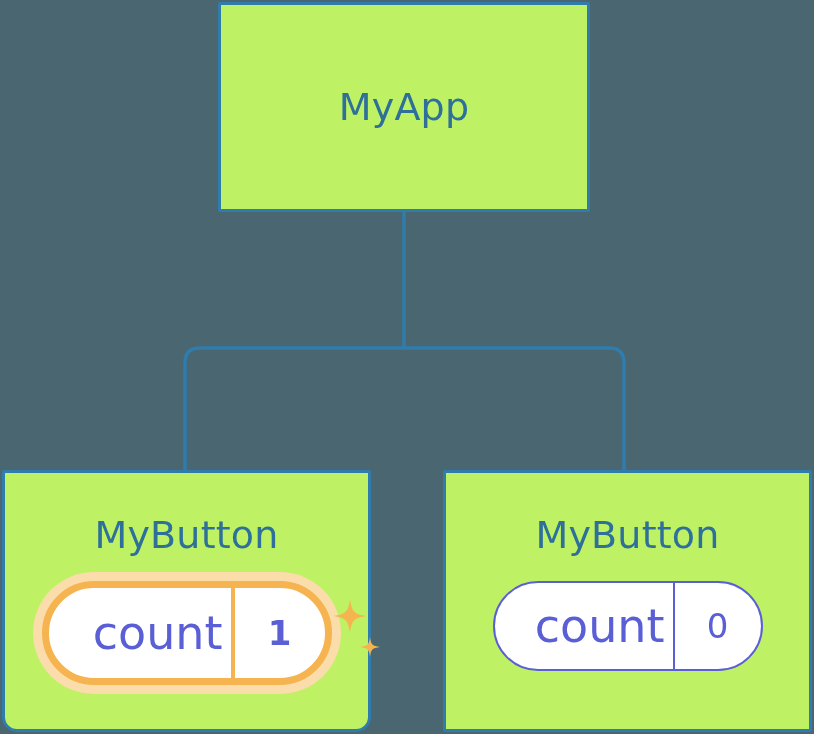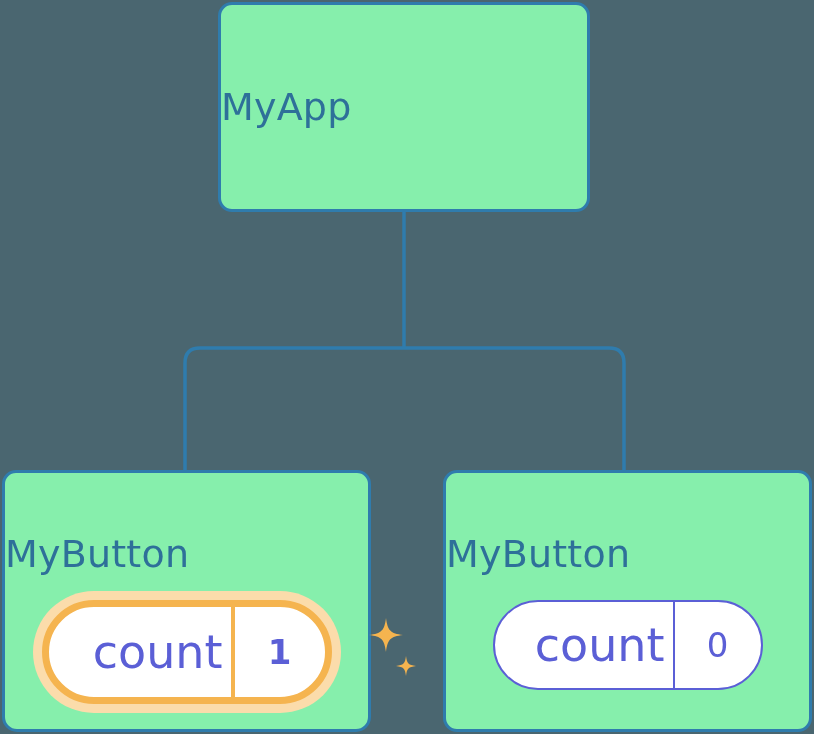--- a/index.html
+++ b/index.html
@@ -28,26 +28,27 @@
     left: 0;
     top: 0;
     width: 814px;
     height: 734px;
     pointer-events: none;
   }
 
   
   .node-card {
     position: absolute;
-    background: #86efac;
+    background: #bef264;
     border: 3px solid #2f7cad;
-    border-radius: 14px;
+    border-radius: 2px;
     box-sizing: border-box;
     display: flex;
     flex-direction: column;
+    align-items: center;
   }
 
   .node-title {
     color: #2e7099;
     font-size: 38px;
     font-weight: 400;
     letter-spacing: 0.2px;
     line-height: 1;
     white-space: nowrap;
   }
@@ -71,21 +72,21 @@
     border-bottom-right-radius: 15px;
   }
   #node-child-right {
     left: 443px;
     top: 470px;
     width: 369px;
     height: 262px;
   }
   #node-child-left .node-title,
   #node-child-right .node-title {
-    margin-top: 62px;
+    margin-top: 43px;
   }
 
   
   .pill-wrap {
     position: relative;
     margin-top: 27px;
     display: flex;
     align-items: center;
     justify-content: center;
   }

